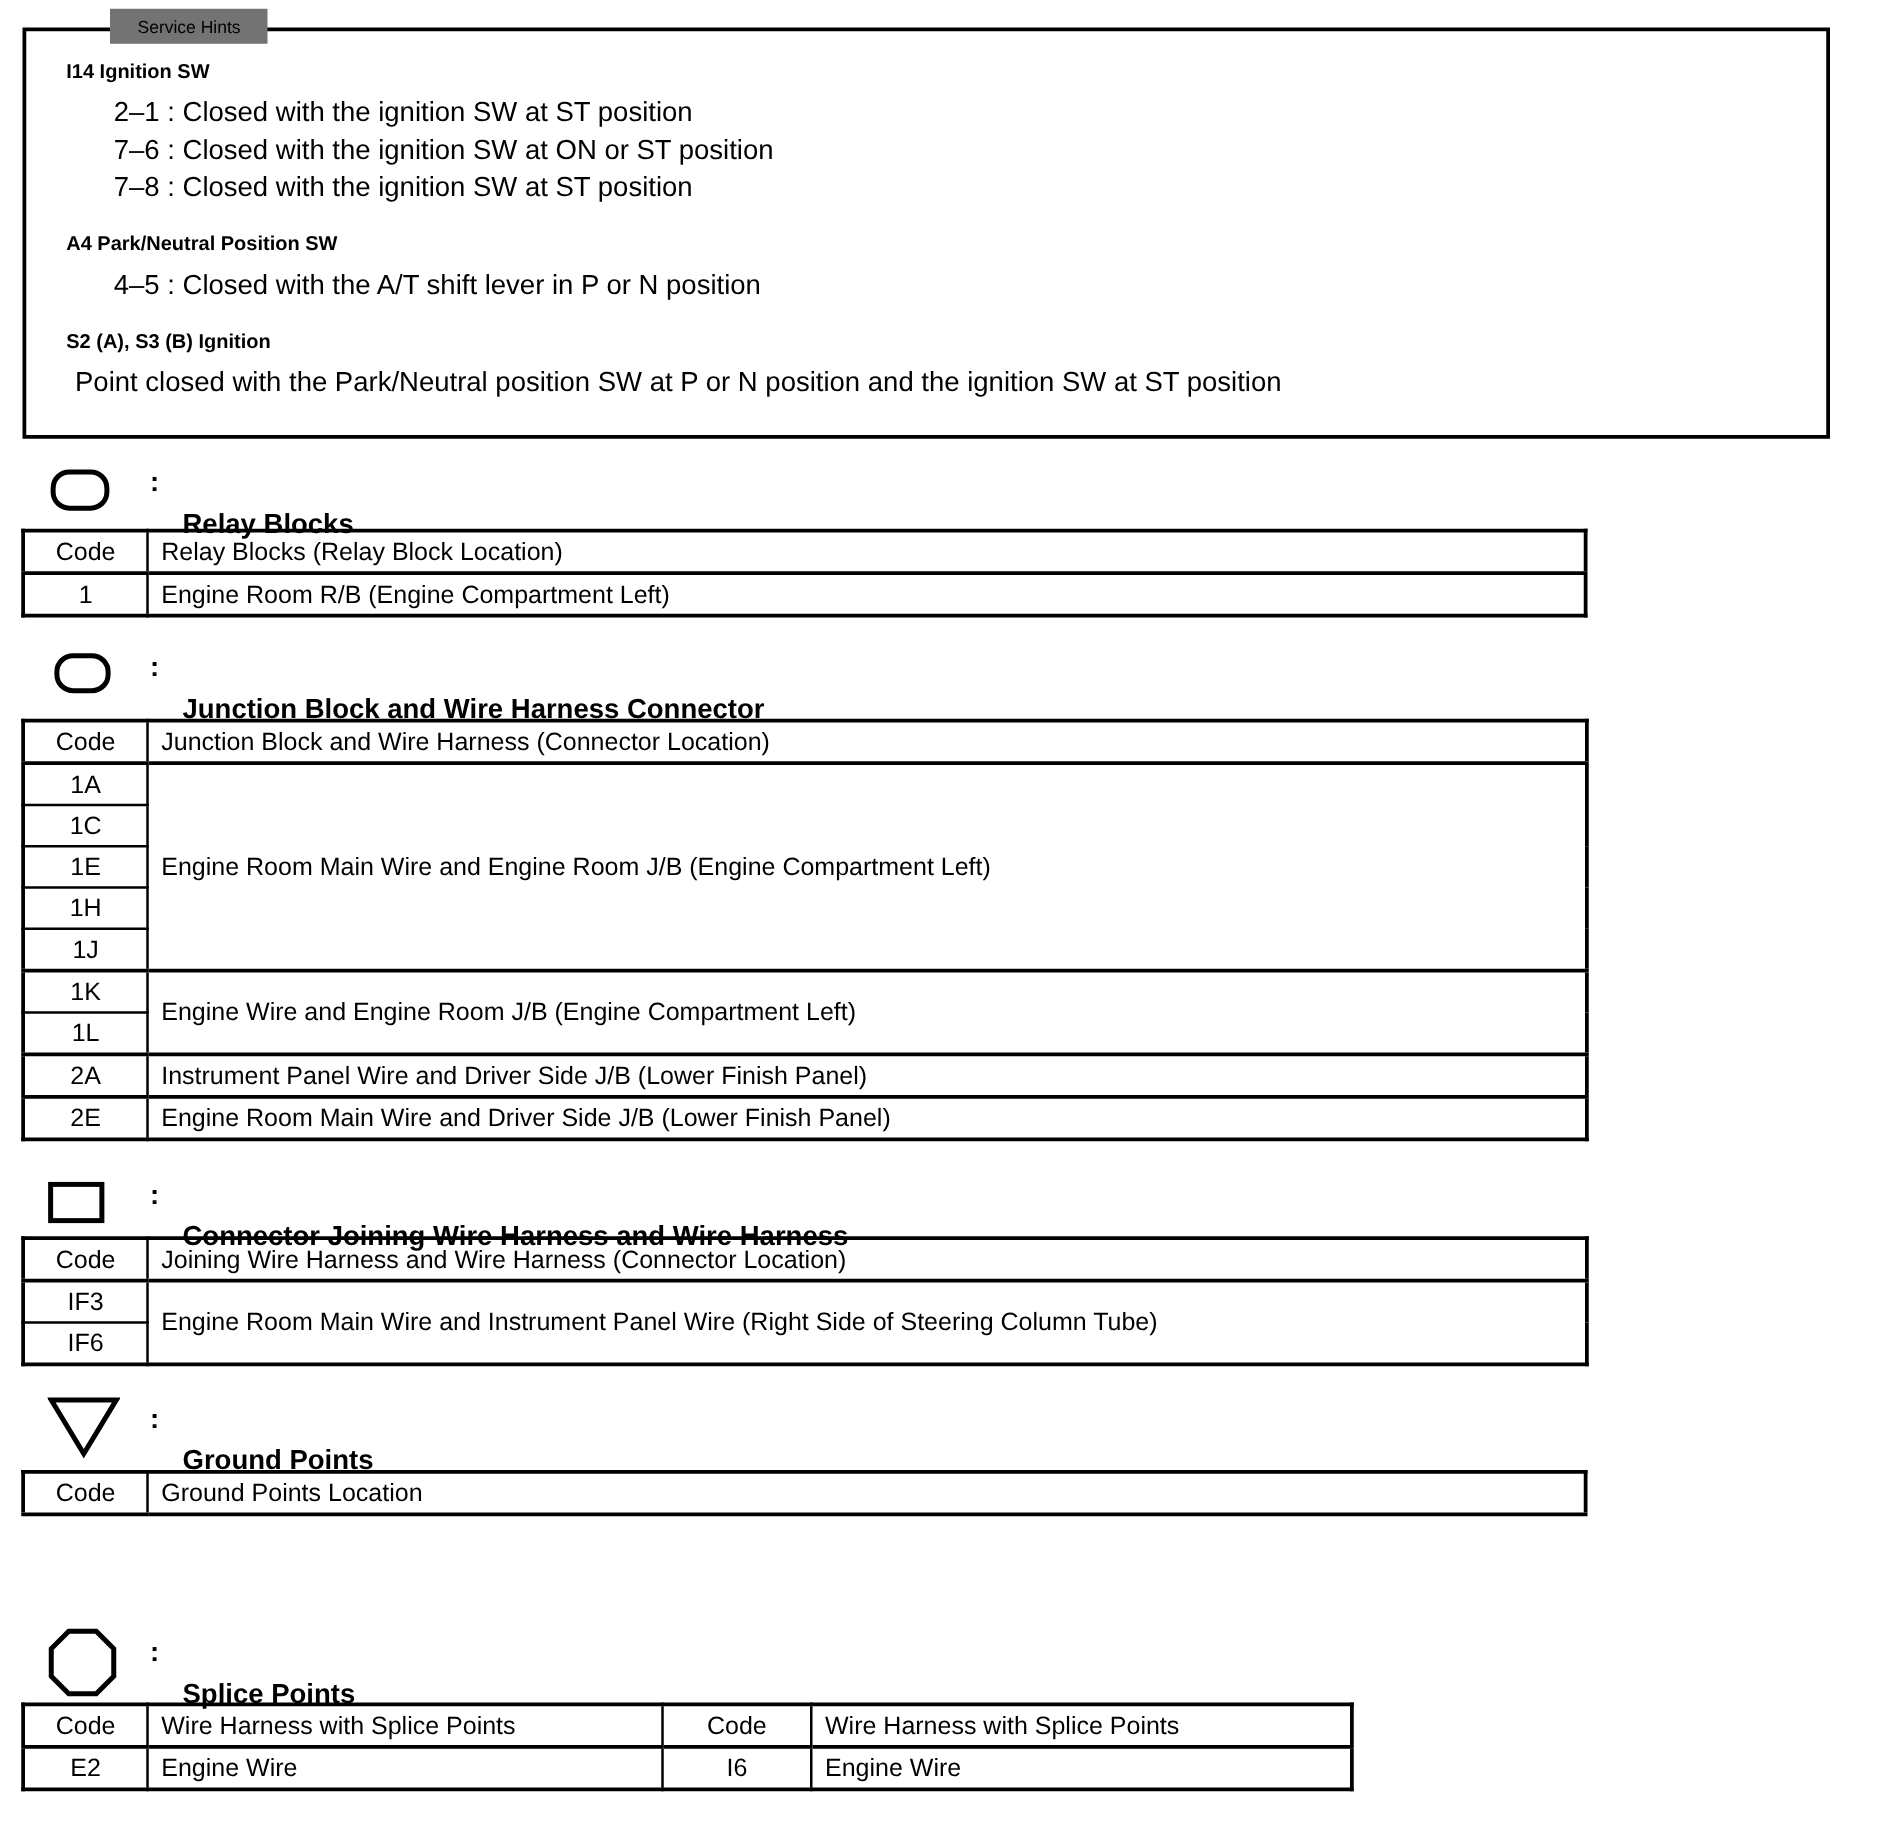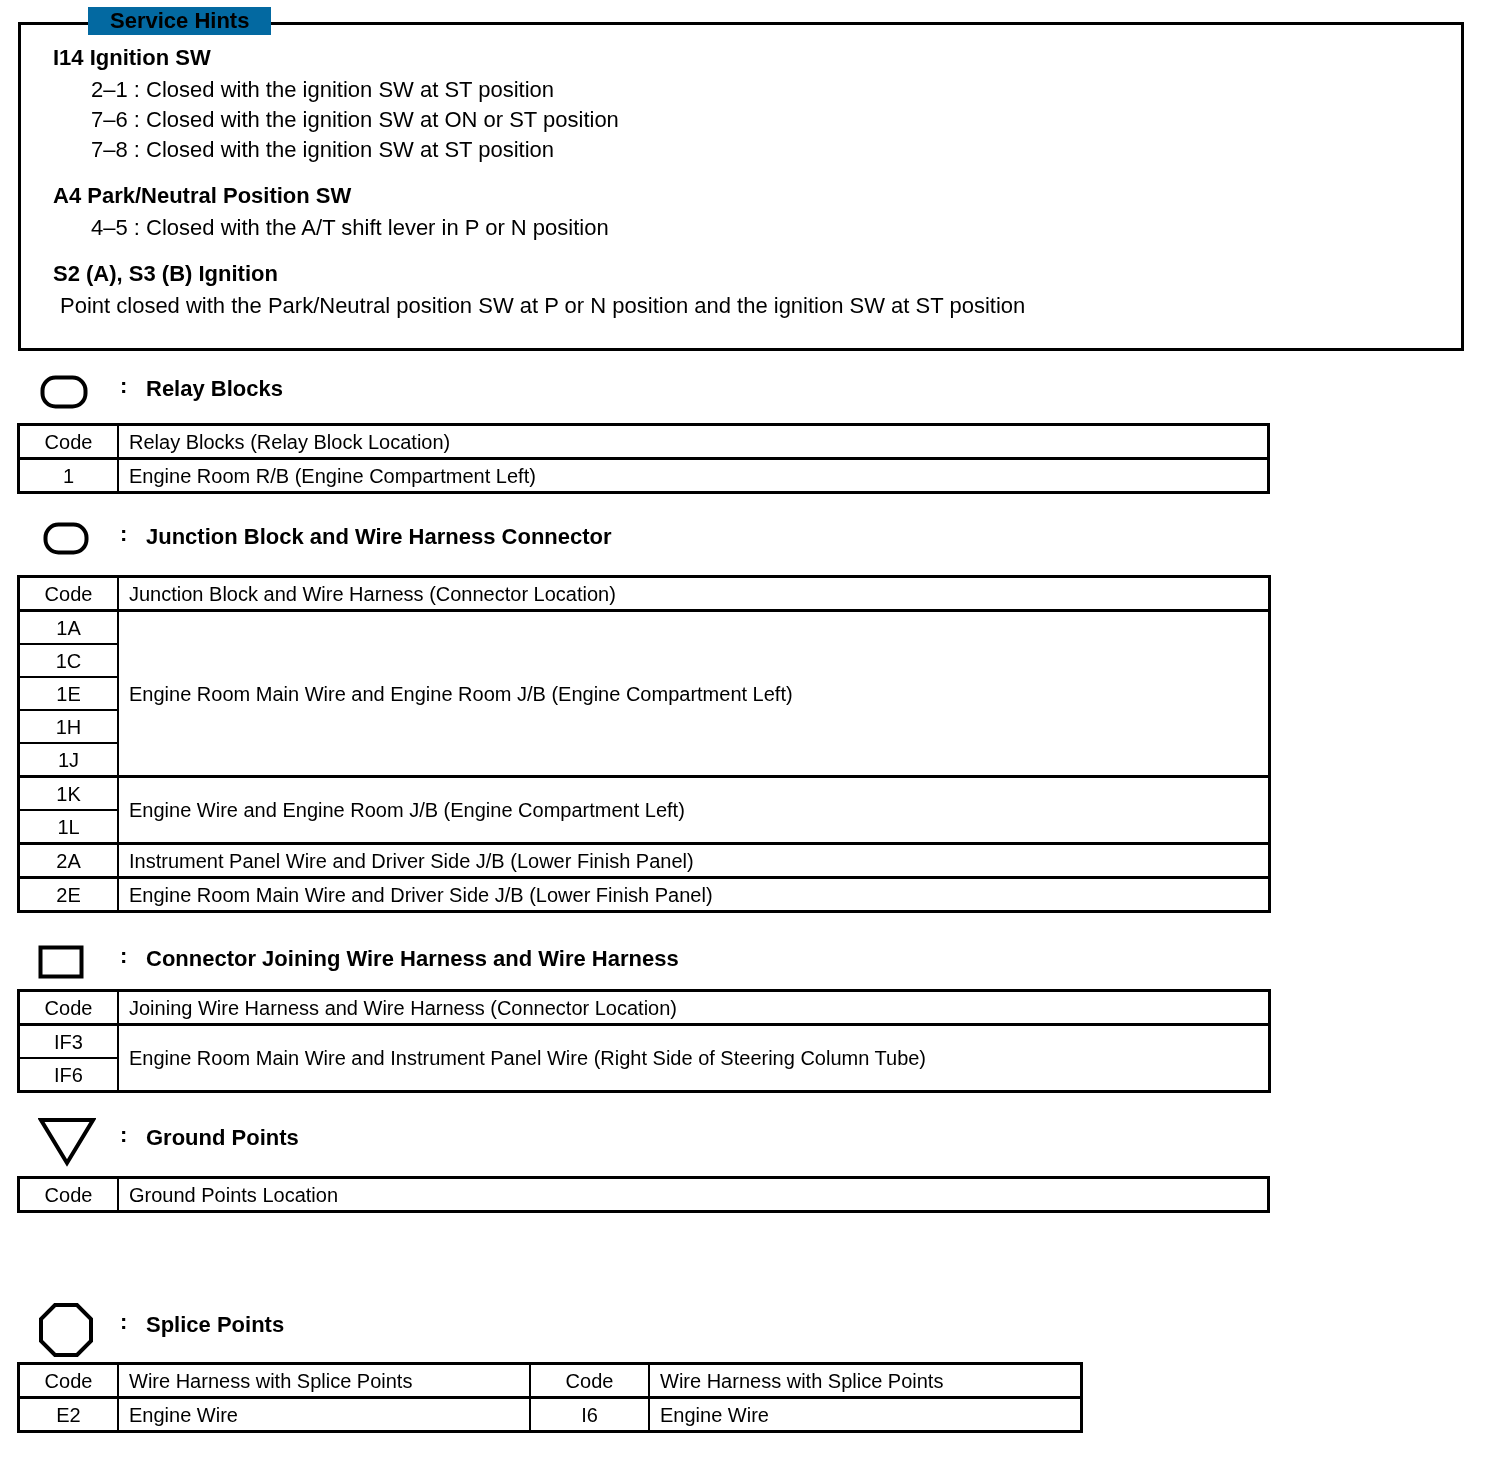--- a/index.html
+++ b/index.html
@@ -1,26 +1,26 @@
 <!DOCTYPE html>
 <html><head>
 <meta charset="utf-8">
 <style>
   html, body { margin: 0; padding: 0; background: #ffffff; }
   body { width: 1504px; height: 1460px; position: relative; font-family: "Liberation Sans", sans-serif; color: #000; overflow: hidden; }
   .abs { position: absolute; }
 
   
   #hints-box { left: 18px; top: 22px; width: 1440px; height: 323px; border: 3px solid #000; border-left-width: 3px; }
-  #hints-title { left: 88px; top: 7px; background: #0369a1; padding: 0 22px; font-size: 22px; font-weight: bold; line-height: 28px; }
-  .hint-head { font-size: 22px; font-weight: bold; line-height: 28px; white-space: nowrap; }
+  #hints-title { left: 88px; top: 7px; background: #737373; padding: 0 22px; font-size: 14px; font-weight: normal; line-height: 28px; }
+  .hint-head { font-size: 16px; font-weight: bold; line-height: 28px; white-space: nowrap; }
   .hint-line { font-size: 22px; line-height: 28px; white-space: nowrap; }
 
   
-  .sec-head { font-size: 22px; font-weight: bold; line-height: 28px; white-space: nowrap; }
+  .sec-head { font-size: 22px; font-weight: bold; line-height: 28px; white-space: nowrap; margin-top: 30px; }
   .colon { font-size: 22px; font-weight: bold; line-height: 28px; }
 
   
   table.loc { position: absolute; border-collapse: collapse; font-size: 20px; }
   table.loc td { border: 2px solid #000; height: 31px; padding: 0 10px; line-height: 28px; white-space: nowrap; }
   table.loc td.code { width: 97px; text-align: center; padding: 0; }
   table.loc { border: 3px solid #000; padding-left: 39px; }
   table.loc tr.hdr td { border-bottom: 3px solid #000; }
   .thick-top td { border-top: 3px solid #000 !important; }
 

